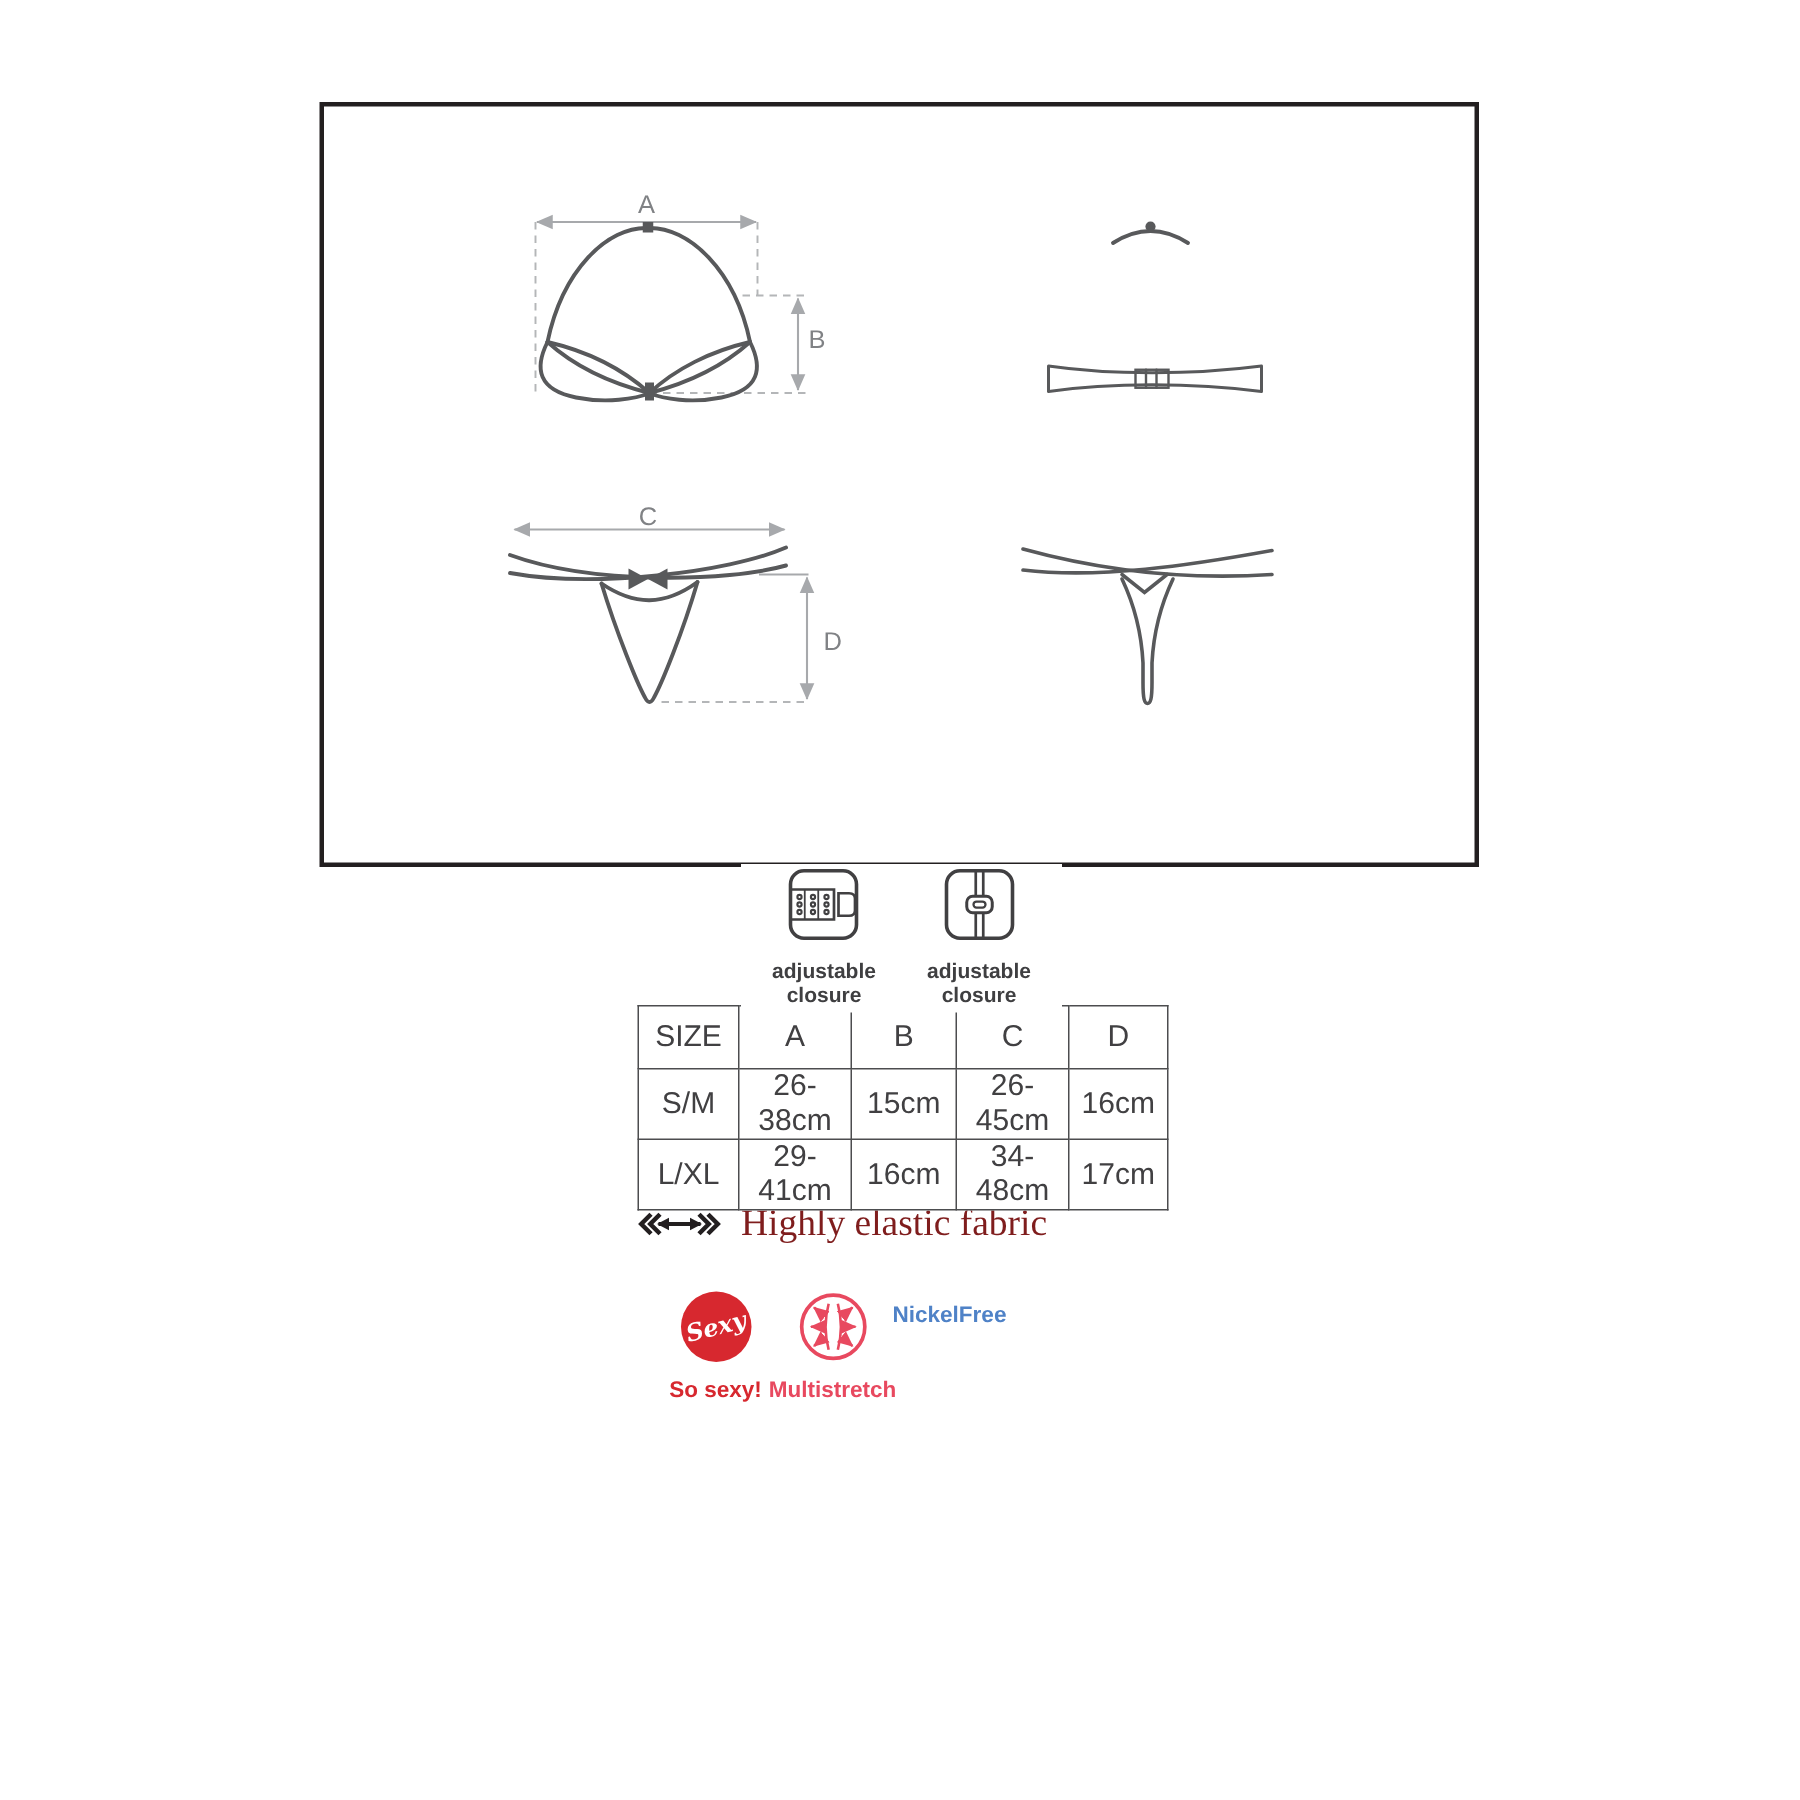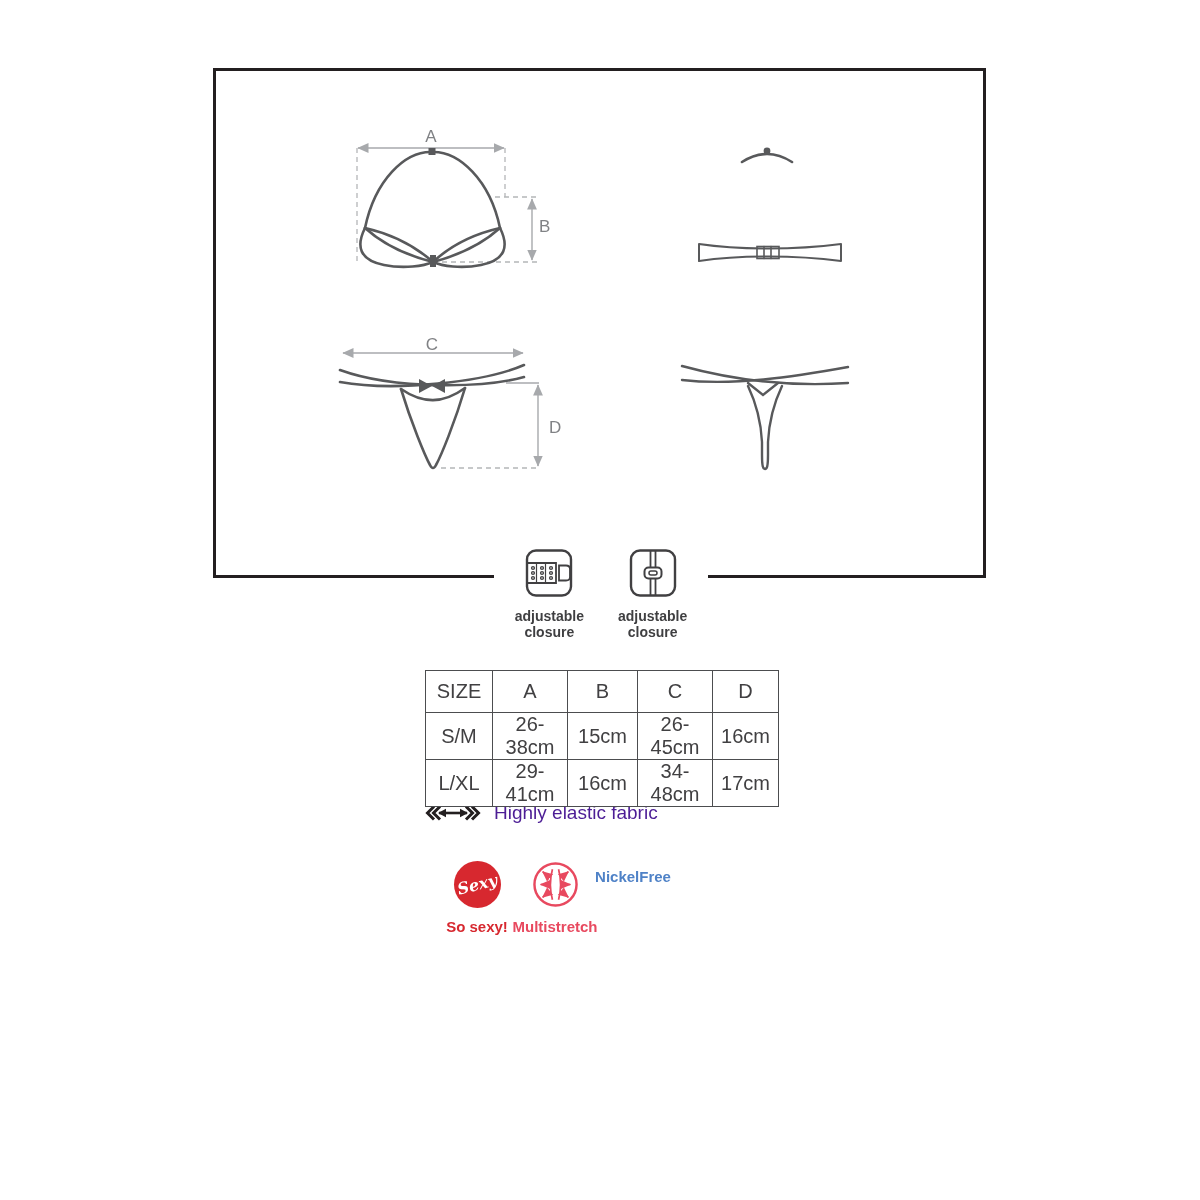--- a/index.html
+++ b/index.html
@@ -13,34 +13,34 @@
   .title-block h1 { font-size:35px; font-weight:700; color:#3a3a3c; letter-spacing:0.5px; line-height:1.05; }
   .title-block .subtitle { font-size:16px; color:#808285; margin-top:2px; }
 
   
   .diagram-box { position:absolute; left:213px; top:68px; width:773px; height:510px;
                  border:3px solid #231f20; background:#fff; }
   .drawing { position:absolute; z-index:1; }
   .dim-label { position:absolute; font-size:17px; color:#808285; z-index:2; }
 
   
-  .features { position:absolute; left:494px; top:546px; width:214px; z-index:3;
+  .features { position:absolute; left:494px; top:576px; width:214px; z-index:3;
               background:#fff; display:flex; justify-content:space-evenly; padding:2px 0 4px 0; }
   .feature { width:96px; text-align:center; }
   .feature-label { margin-top:6px; font-size:14px; font-weight:bold; color:#3f3f41; line-height:1.15; }
 
   
   .size-table { position:absolute; left:425px; top:670px; border-collapse:collapse; z-index:2;border-radius:32px; }
   .size-table td, .size-table th { border:1.5px solid #4c4d4f; text-align:center; vertical-align:middle;
                                    font-size:20px; font-weight:normal; color:#414042; height:42px; background:#fff; }
   .col-size{width:67px;} .col-a{width:75px;} .col-b{width:70px;} .col-c{width:75px;} .col-d{width:66px;}
 
   
   .elastic { position:absolute; left:424px; top:802px; display:flex; align-items:center; gap:12px; }
-  .elastic-text { font-size:19px; color:#4c1d95; }
+  .elastic-text { font-size:25px; color:#7f1d1d;font-family:Liberation Serif, serif; }
 
   
   .badge { position:absolute; width:120px; text-align:center; top:859px; }
   .badge .icon-wrap { height:50px; display:flex; justify-content:center; align-items:center; }
   .badge-label { margin-top:9px; font-size:15px; font-weight:bold; white-space:nowrap; }
   .badge-sexy   { left:417px; }  .badge-sexy .badge-label   { color:#d7282f; }
   .badge-multi  { left:495px; }  .badge-multi .badge-label  { color:#e8495f; }
   .badge-nickel { left:573px; }  .badge-nickel .badge-label { color:#4f82c7; }
   .badge-quality{ left:651px; }  .badge-quality .badge-label{ color:#2b56a4; }
   .sexy-circle { width:47px; height:47px; border-radius:50%; background:#d7282f;

